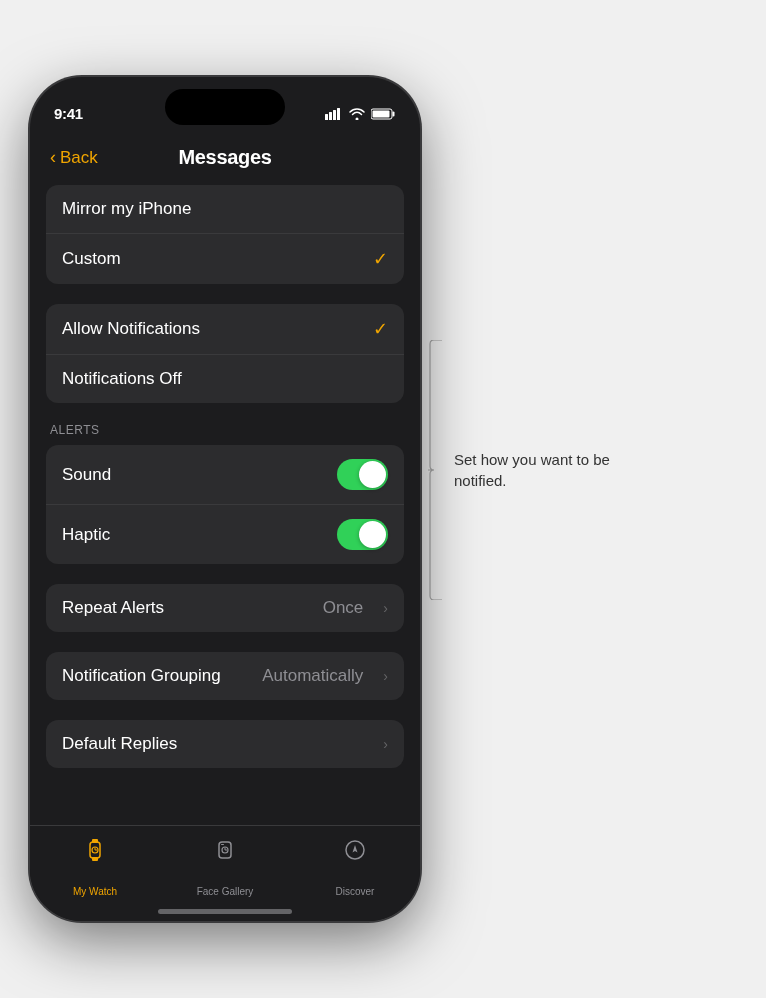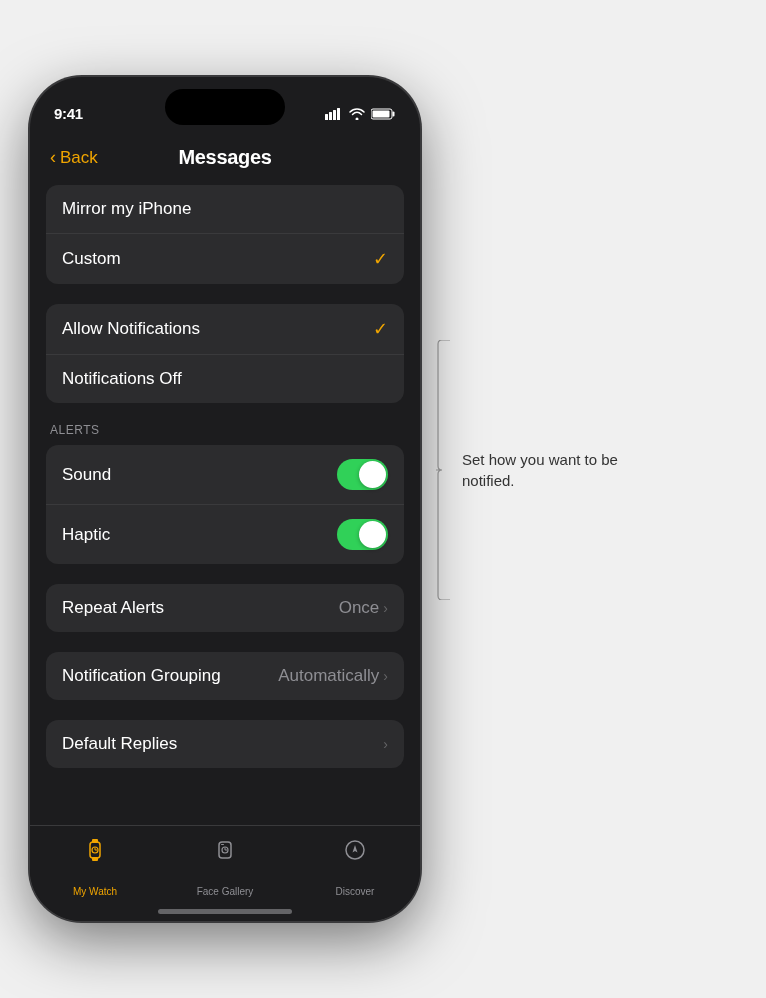--- a/index.html
+++ b/index.html
@@ -167,21 +167,21 @@
     .row-check {
       color: #f0a500;
       font-size: 18px;
     }
 
     .row-value {
       color: #8e8e93;
       font-size: 17px;
       display: flex;
       align-items: center;
-      gap: 4px;
+      gap: 20px;
     }
 
     .row-chevron {
       color: #636366;
       font-size: 14px;
     }
 
     
     .section-label {
       font-size: 12px;
@@ -422,21 +422,21 @@
         </div>
       </div>
 
       <div class="home-indicator">
         <div class="home-bar"></div>
       </div>
 
     </div>
   </div>
 
-  <div style="position: absolute; right: 8px; top: 340px; display: flex; align-items: center;">
+  <div style="position: absolute; right: 16px; top: 340px; display: flex; align-items: center;">
 
     <svg width="16" height="260" viewBox="0 0 16 260" style="margin-right: 4px;">
       <path d="M14 0 L6 0 Q2 0 2 4 L2 126 Q2 130 6 130 L0 130 L6 130 Q2 130 2 134 L2 256 Q2 260 6 260 L14 260" stroke="#888" stroke-width="1.2" fill="none"></path>
     </svg>
     <div style="padding-left: 6px;">
       <span style="font-size: 15px; color: #333; line-height: 1.4; display: block; max-width: 160px;">Set how you want to be notified.</span>
     </div>
   </div>
 
 </div>

